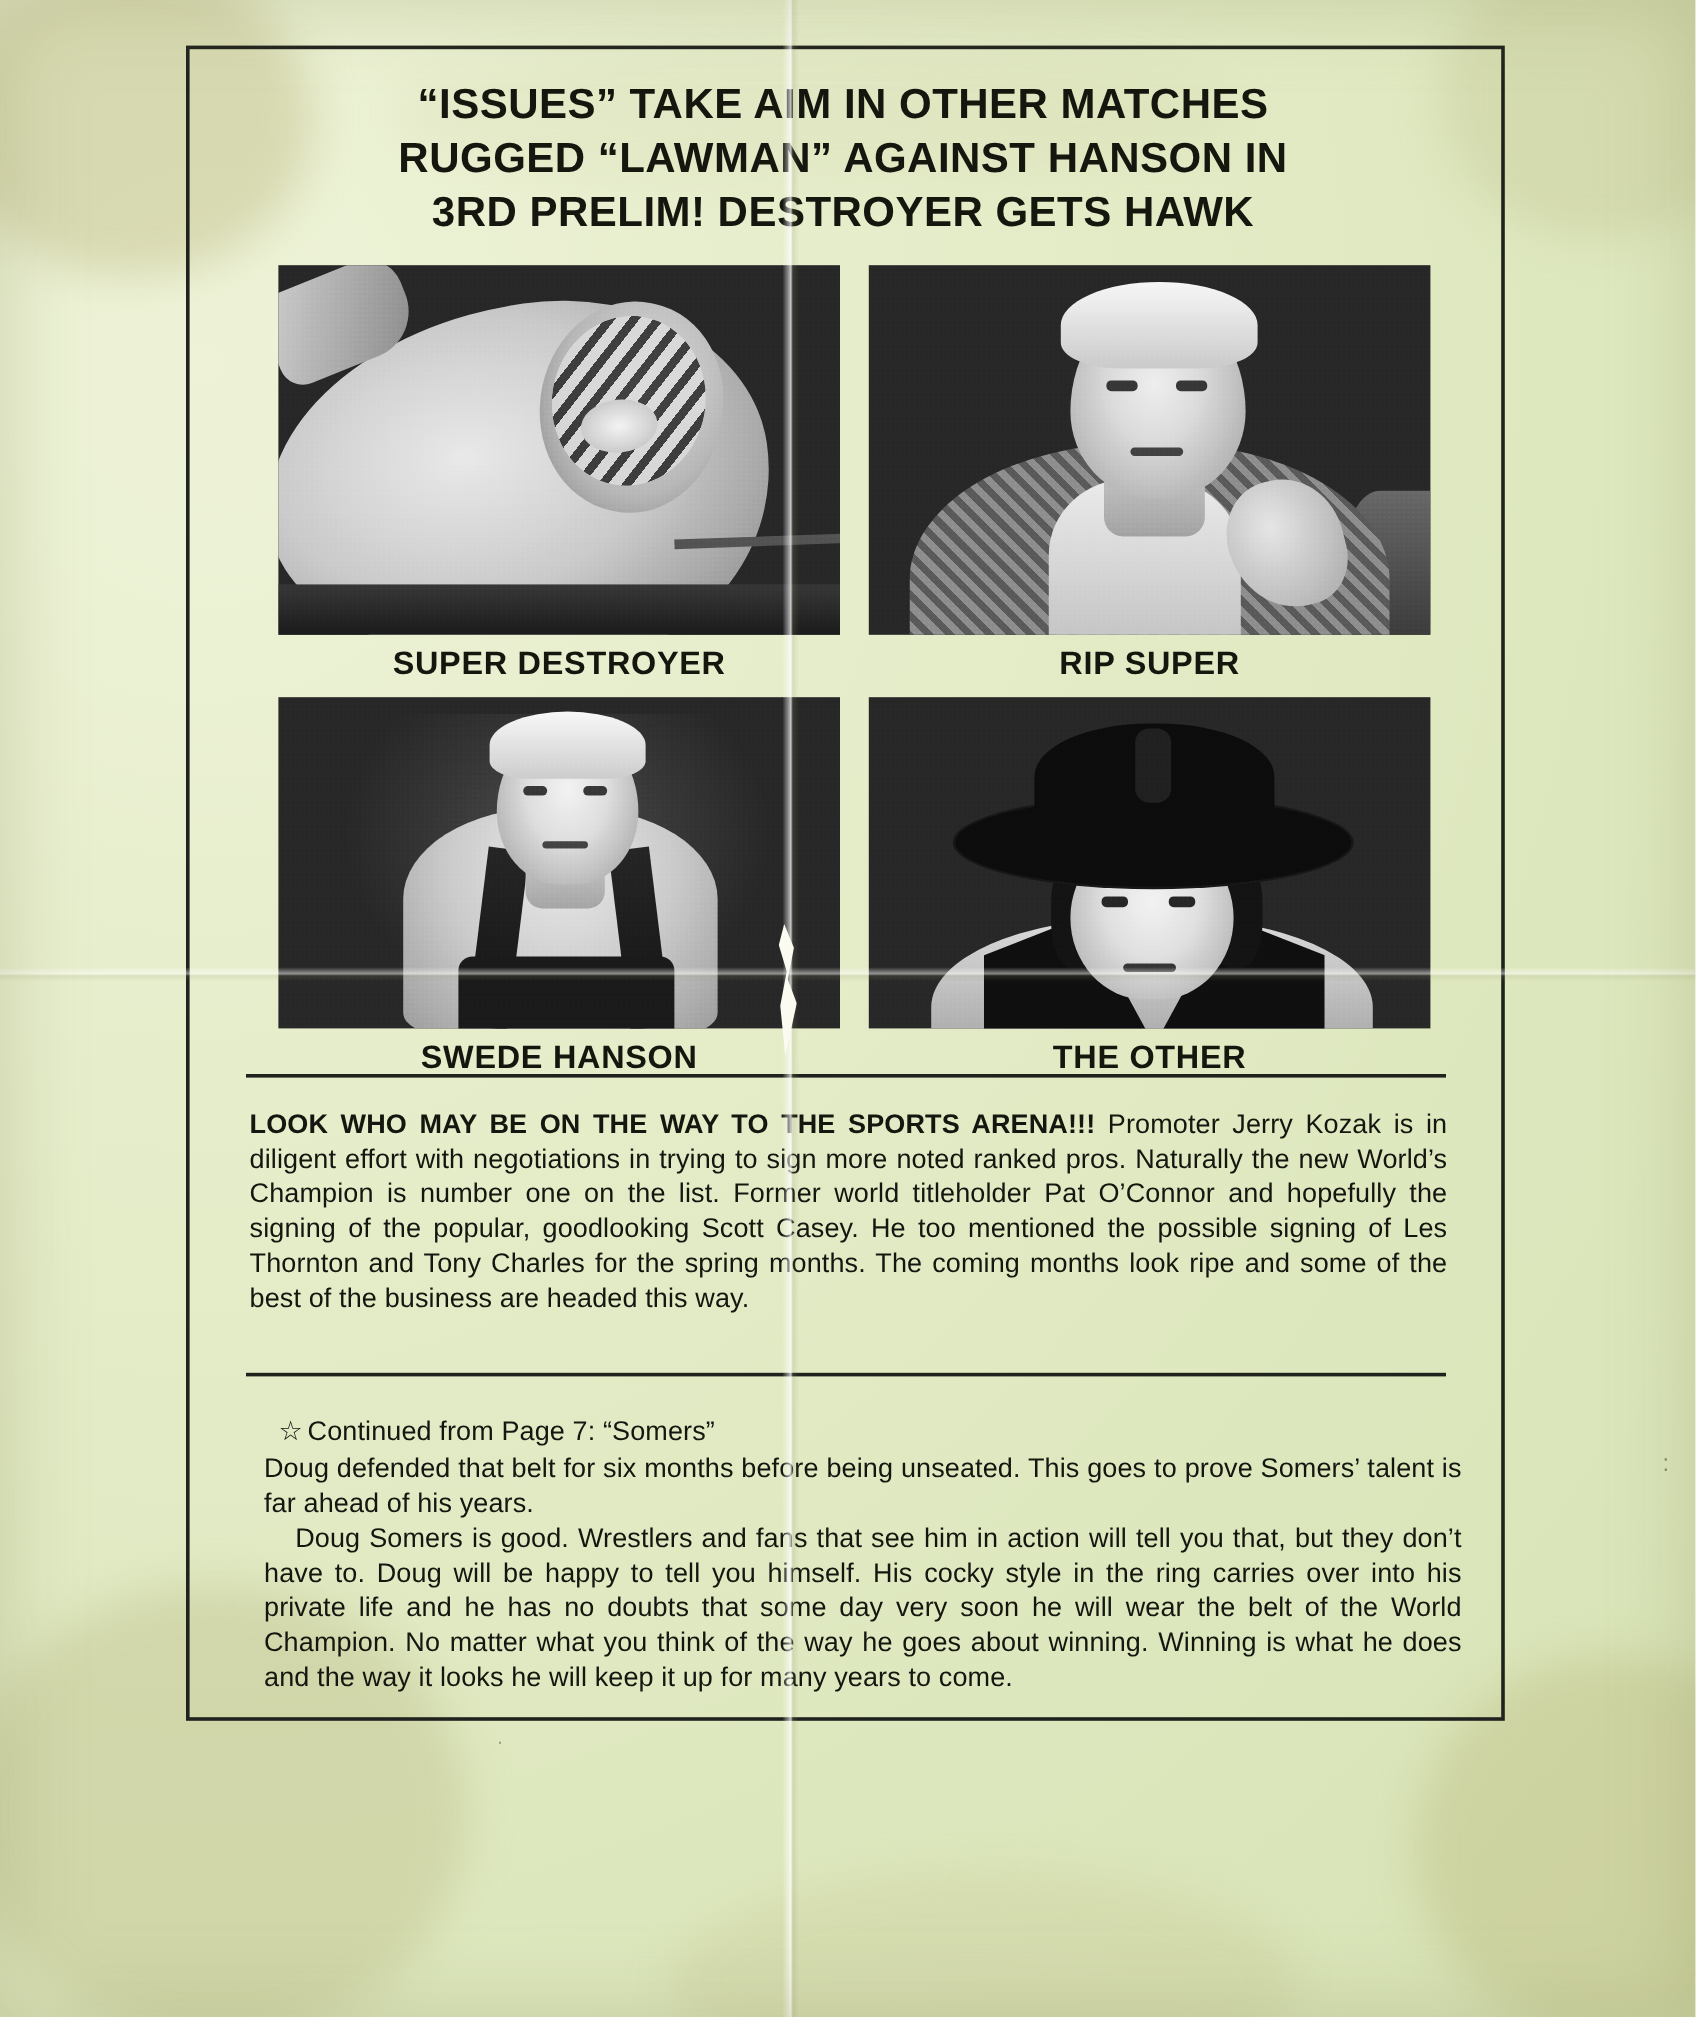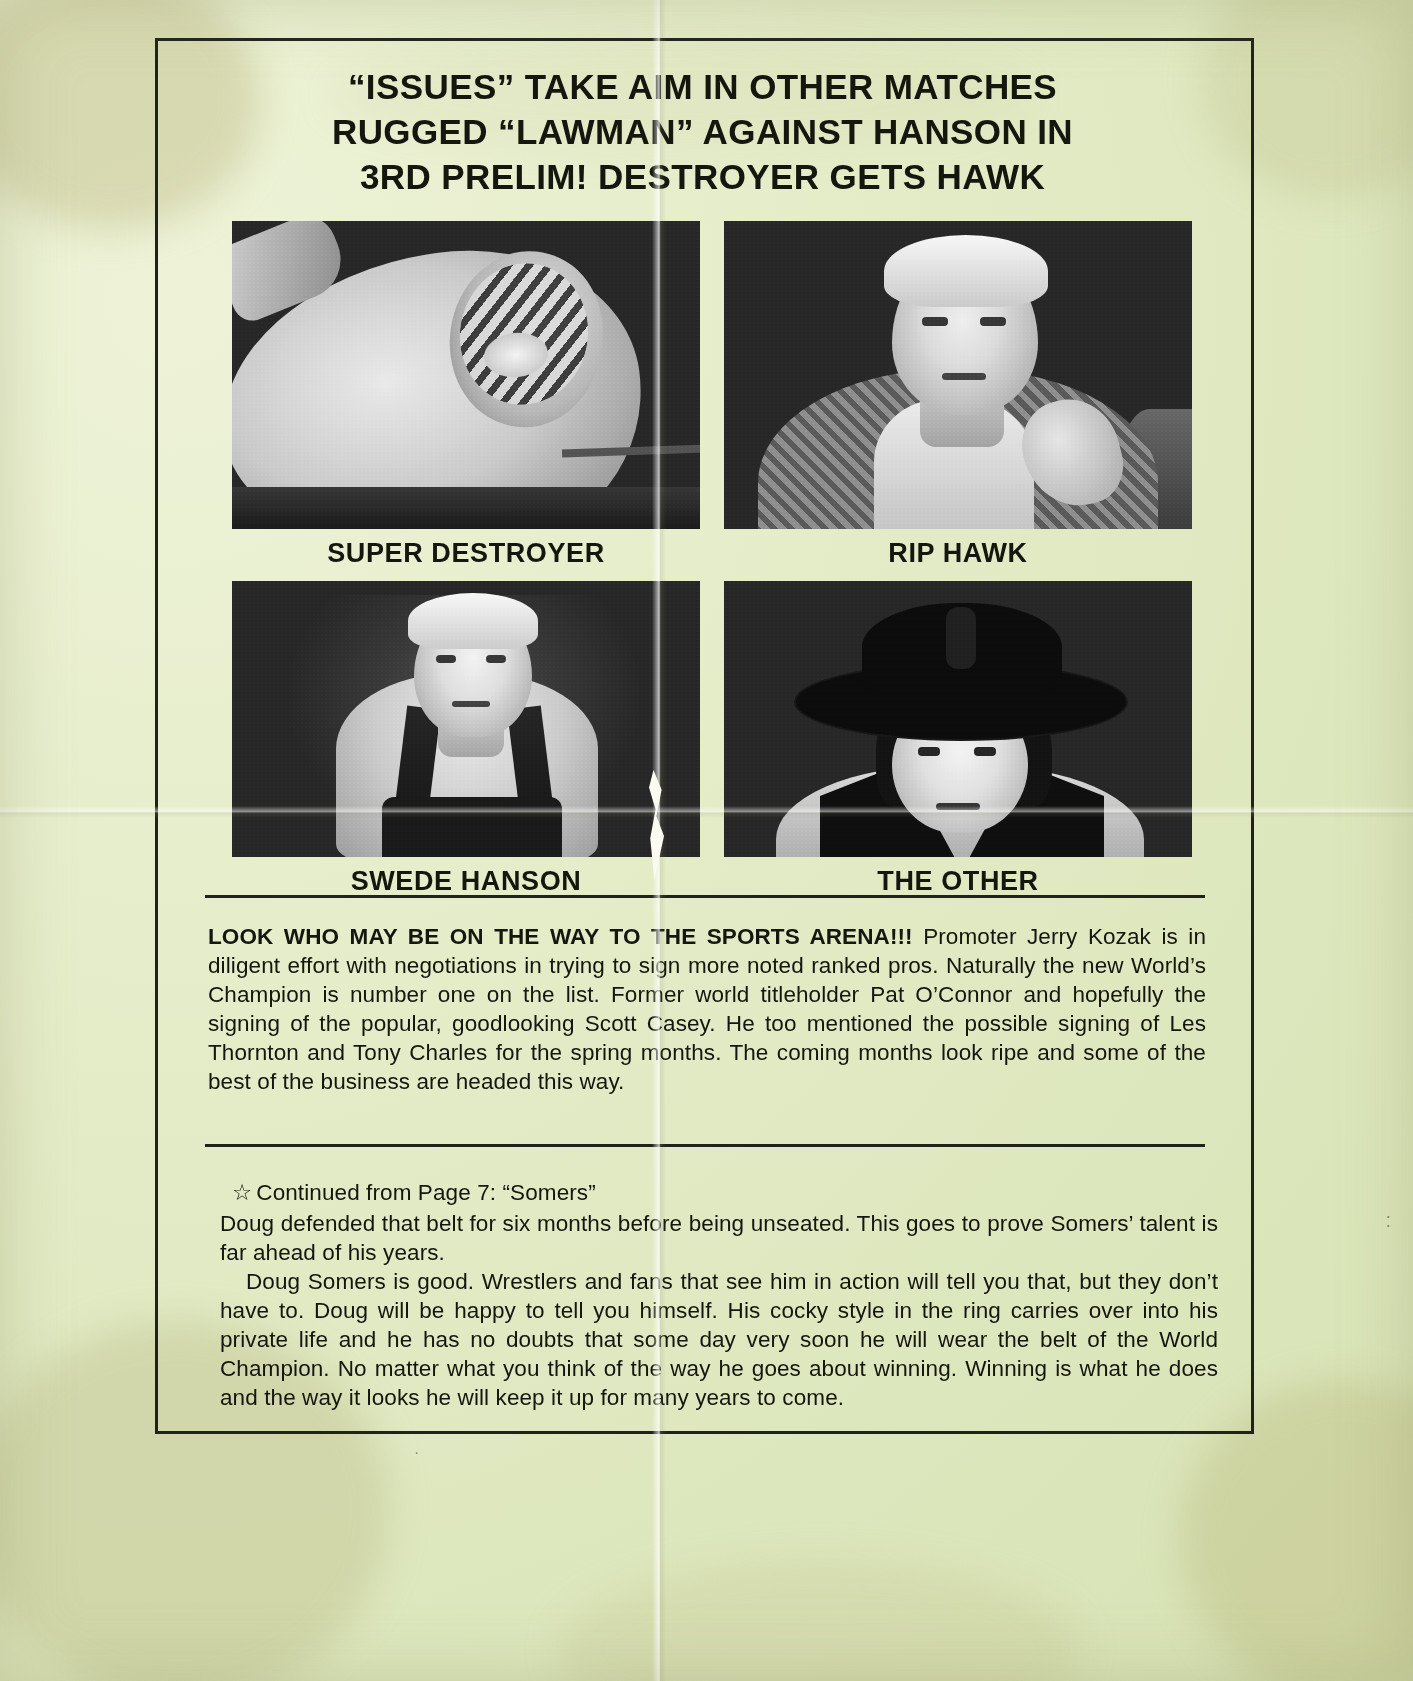--- a/index.html
+++ b/index.html
@@ -449,21 +449,21 @@
           <div class="shirt"></div>
           <div class="neck"></div>
           <div class="face"></div>
           <div class="hair"></div>
           <div class="eyeL"></div>
           <div class="eyeR"></div>
           <div class="mouth"></div>
           <div class="hand"></div>
           <div class="halftone"></div>
         </div>
-        <div class="caption">RIP HAWK</div>
+        <div class="caption">RIP SUPER</div>
       </div>
     </div>
 
     <div class="row row2">
       <div class="cell">
         <div class="photo ph-swede">
           <div class="glow"></div>
           <div class="torso"></div>
           <div class="strapL"></div>
           <div class="strapR"></div>

